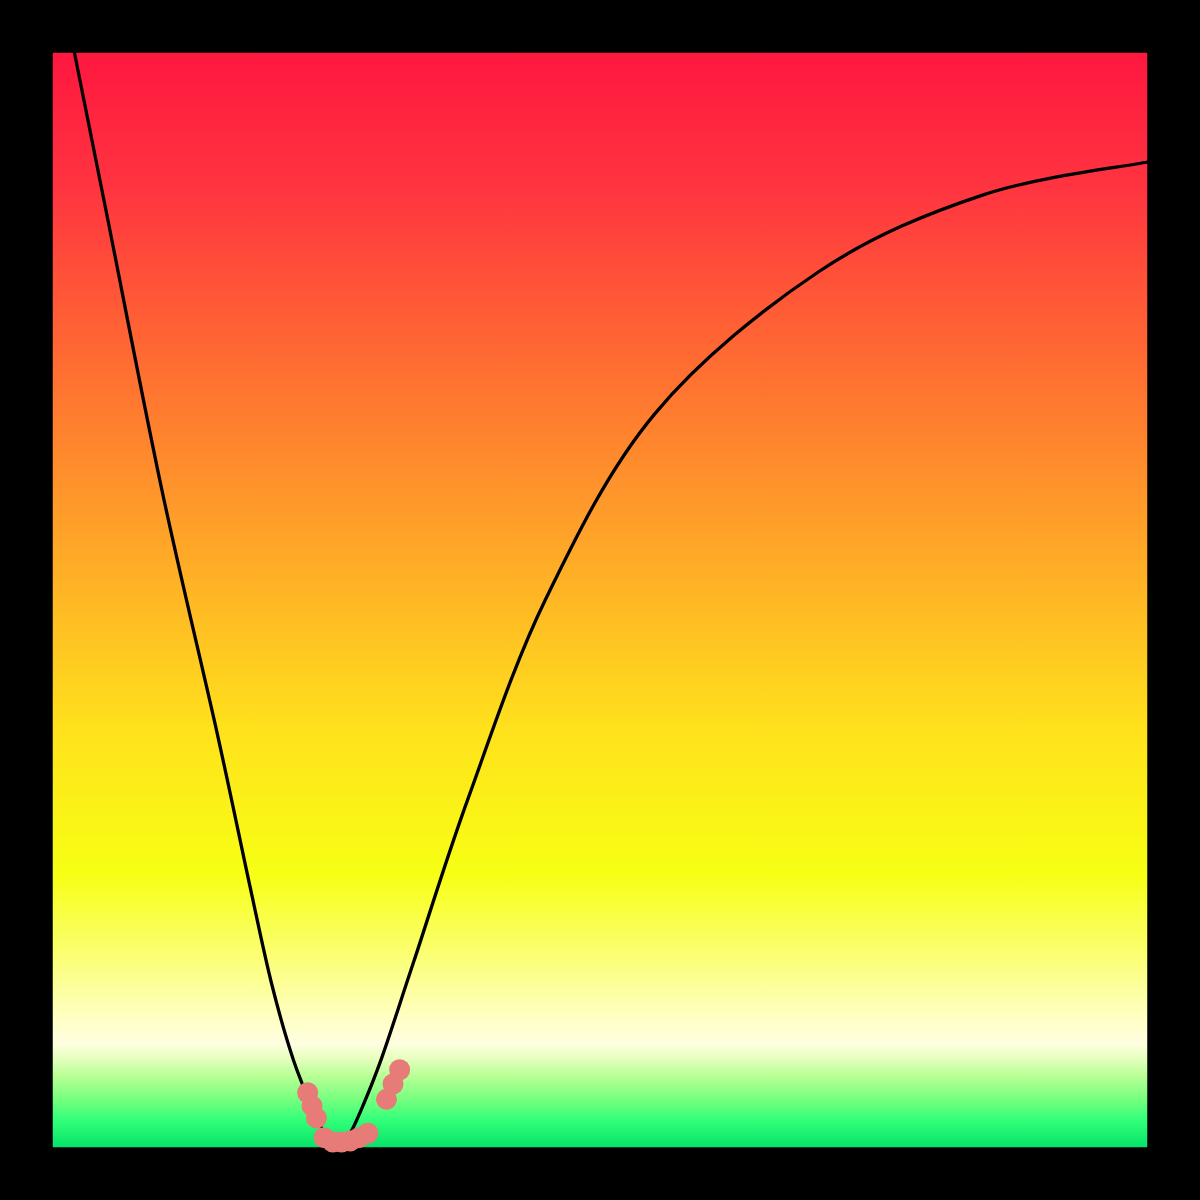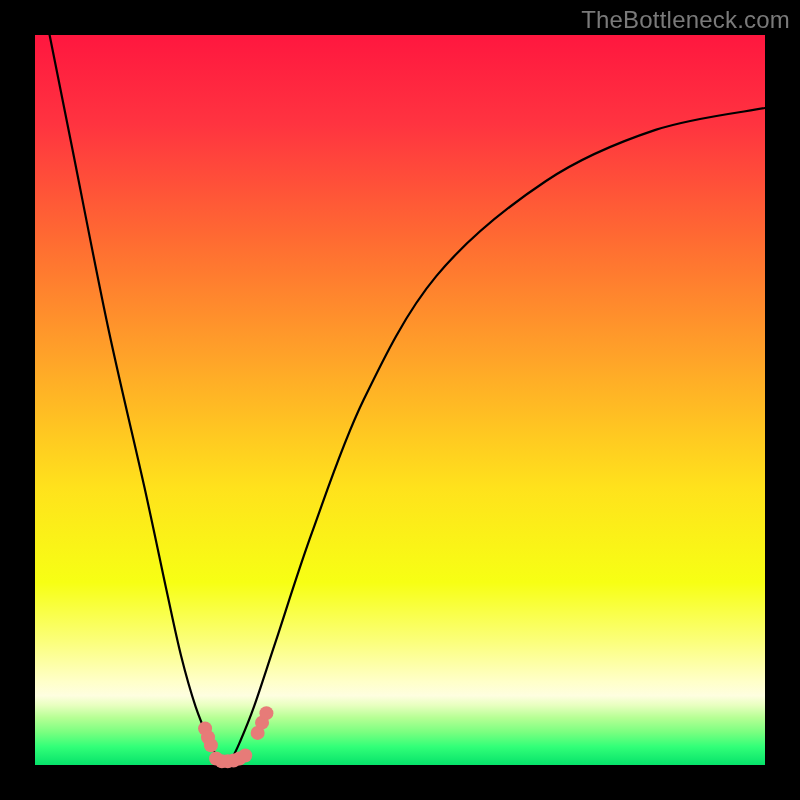--- a/index.html
+++ b/index.html
@@ -48,21 +48,20 @@
     top: 0;
     width: 100%;
     height: 100%;
     overflow: visible;
   }
 </style>
 </head>
 <body>
 
 <div class="frame">
-  <div class="watermark">TheBottleneck.com</div>
 
   <div class="plot-area">
     <svg class="gradient" viewBox="0 0 730 730" preserveAspectRatio="none">
       <defs>
         <linearGradient id="bg-grad" x1="0" y1="0" x2="0" y2="1">
             <stop offset="0%" stop-color="#ff173f"></stop>
             <stop offset="12%" stop-color="#ff3340"></stop>
             <stop offset="28.000000000000004%" stop-color="#ff6b32"></stop>
             <stop offset="45%" stop-color="#ffa628"></stop>
             <stop offset="62%" stop-color="#ffe21c"></stop>

